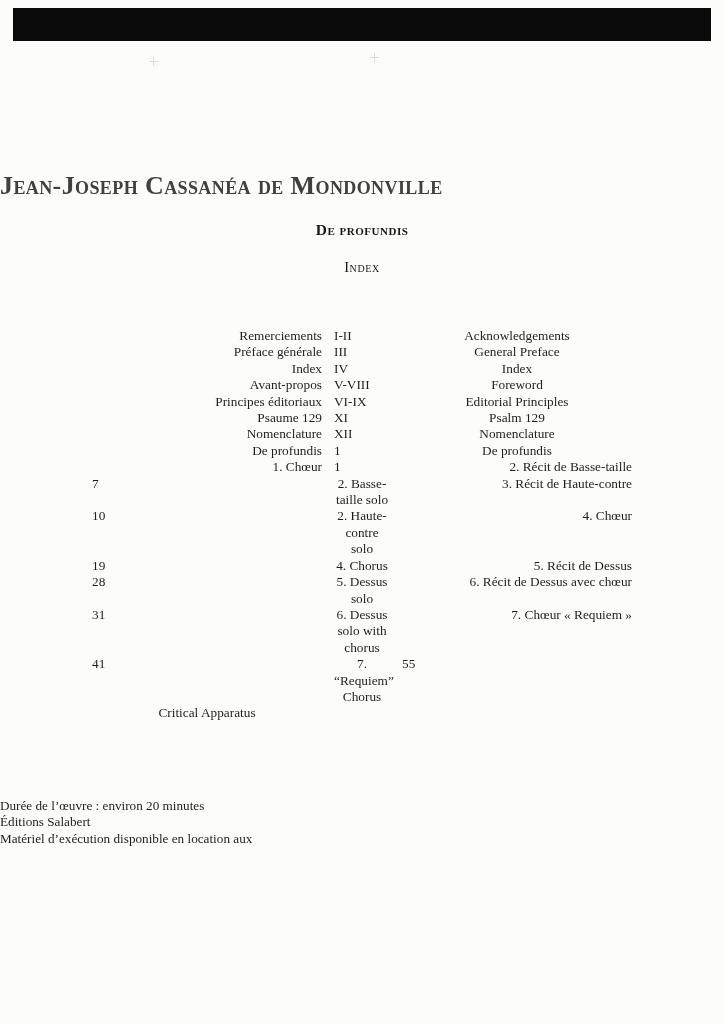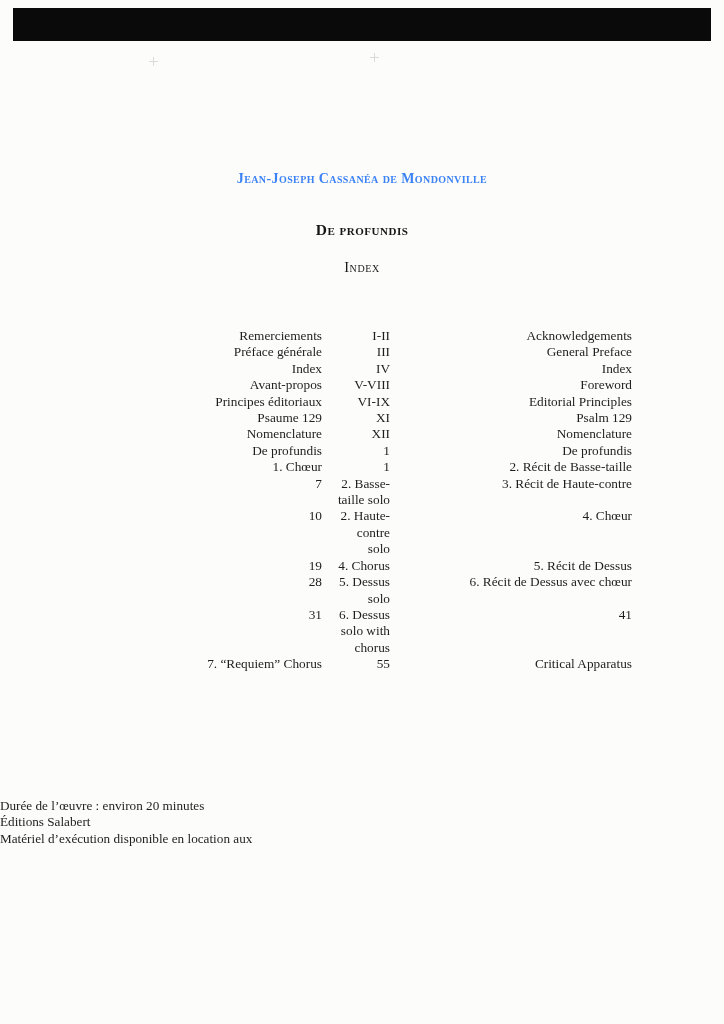--- a/index.html
+++ b/index.html
@@ -38,26 +38,25 @@
     background: #b5b5b0;
   }
   .reg-mark::before { left: 0; right: 0; top: 4px; height: 1px; }
   .reg-mark::after  { top: 0; bottom: 0; left: 4px; width: 1px; }
 
   .composer {
     position: absolute;
     top: 171px;
     left: 0;
     width: 100%;
-    text-align: center;
-    font-size: 14px;
+    font-size: 26px;
     font-weight: bold;
     font-variant: small-caps;
     letter-spacing: 0.4px;
-    color: #3b82f6;
+    color: #404040;
   }
   .work-title {
     position: absolute;
     top: 221px;
     left: 0;
     width: 100%;
     text-align: center;
     font-size: 15.5px;
     font-weight: bold;
     font-variant: small-caps;
@@ -84,22 +83,22 @@
     width: 540px;
     display: grid;
     grid-template-columns: 230px 56px 230px;
     column-gap: 12px;
     row-gap: 0;
     font-size: 13.3px;
     line-height: 16.4px;
     color: #1e1e1e;
   }
   .cell-fr { text-align: right; }
-  .cell-page { text-align: right; }
-  .cell-en { text-align: right; }
+  .cell-page { text-align: left; }
+  .cell-en { text-align: center; }
 
   .footer {
     position: absolute;
     top: 798px;
     left: 0;
     width: 100%;
     text-align: left;
     font-size: 13.2px;
     line-height: 16.4px;
     color: #1e1e1e;
@@ -170,20 +169,21 @@
     <div class="cell-en">4. Chorus</div>
 
     <div class="cell-fr">5. Récit de Dessus</div>
     <div class="cell-page">28</div>
     <div class="cell-en">5. Dessus solo</div>
 
     <div class="cell-fr">6. Récit de Dessus avec chœur</div>
     <div class="cell-page">31</div>
     <div class="cell-en">6. Dessus solo with chorus</div>
 
+    <div class="cell-fr">7. Chœur « Requiem »</div>
     <div class="cell-page">41</div>
     <div class="cell-en">7. “Requiem” Chorus</div>
 
     <div class="cell-page">55</div>
     <div class="cell-en">Critical Apparatus</div>
   </div>
 
   <div class="footer">
     <div>Durée de l’œuvre : environ 20 minutes</div>
     <div>Éditions Salabert</div>

